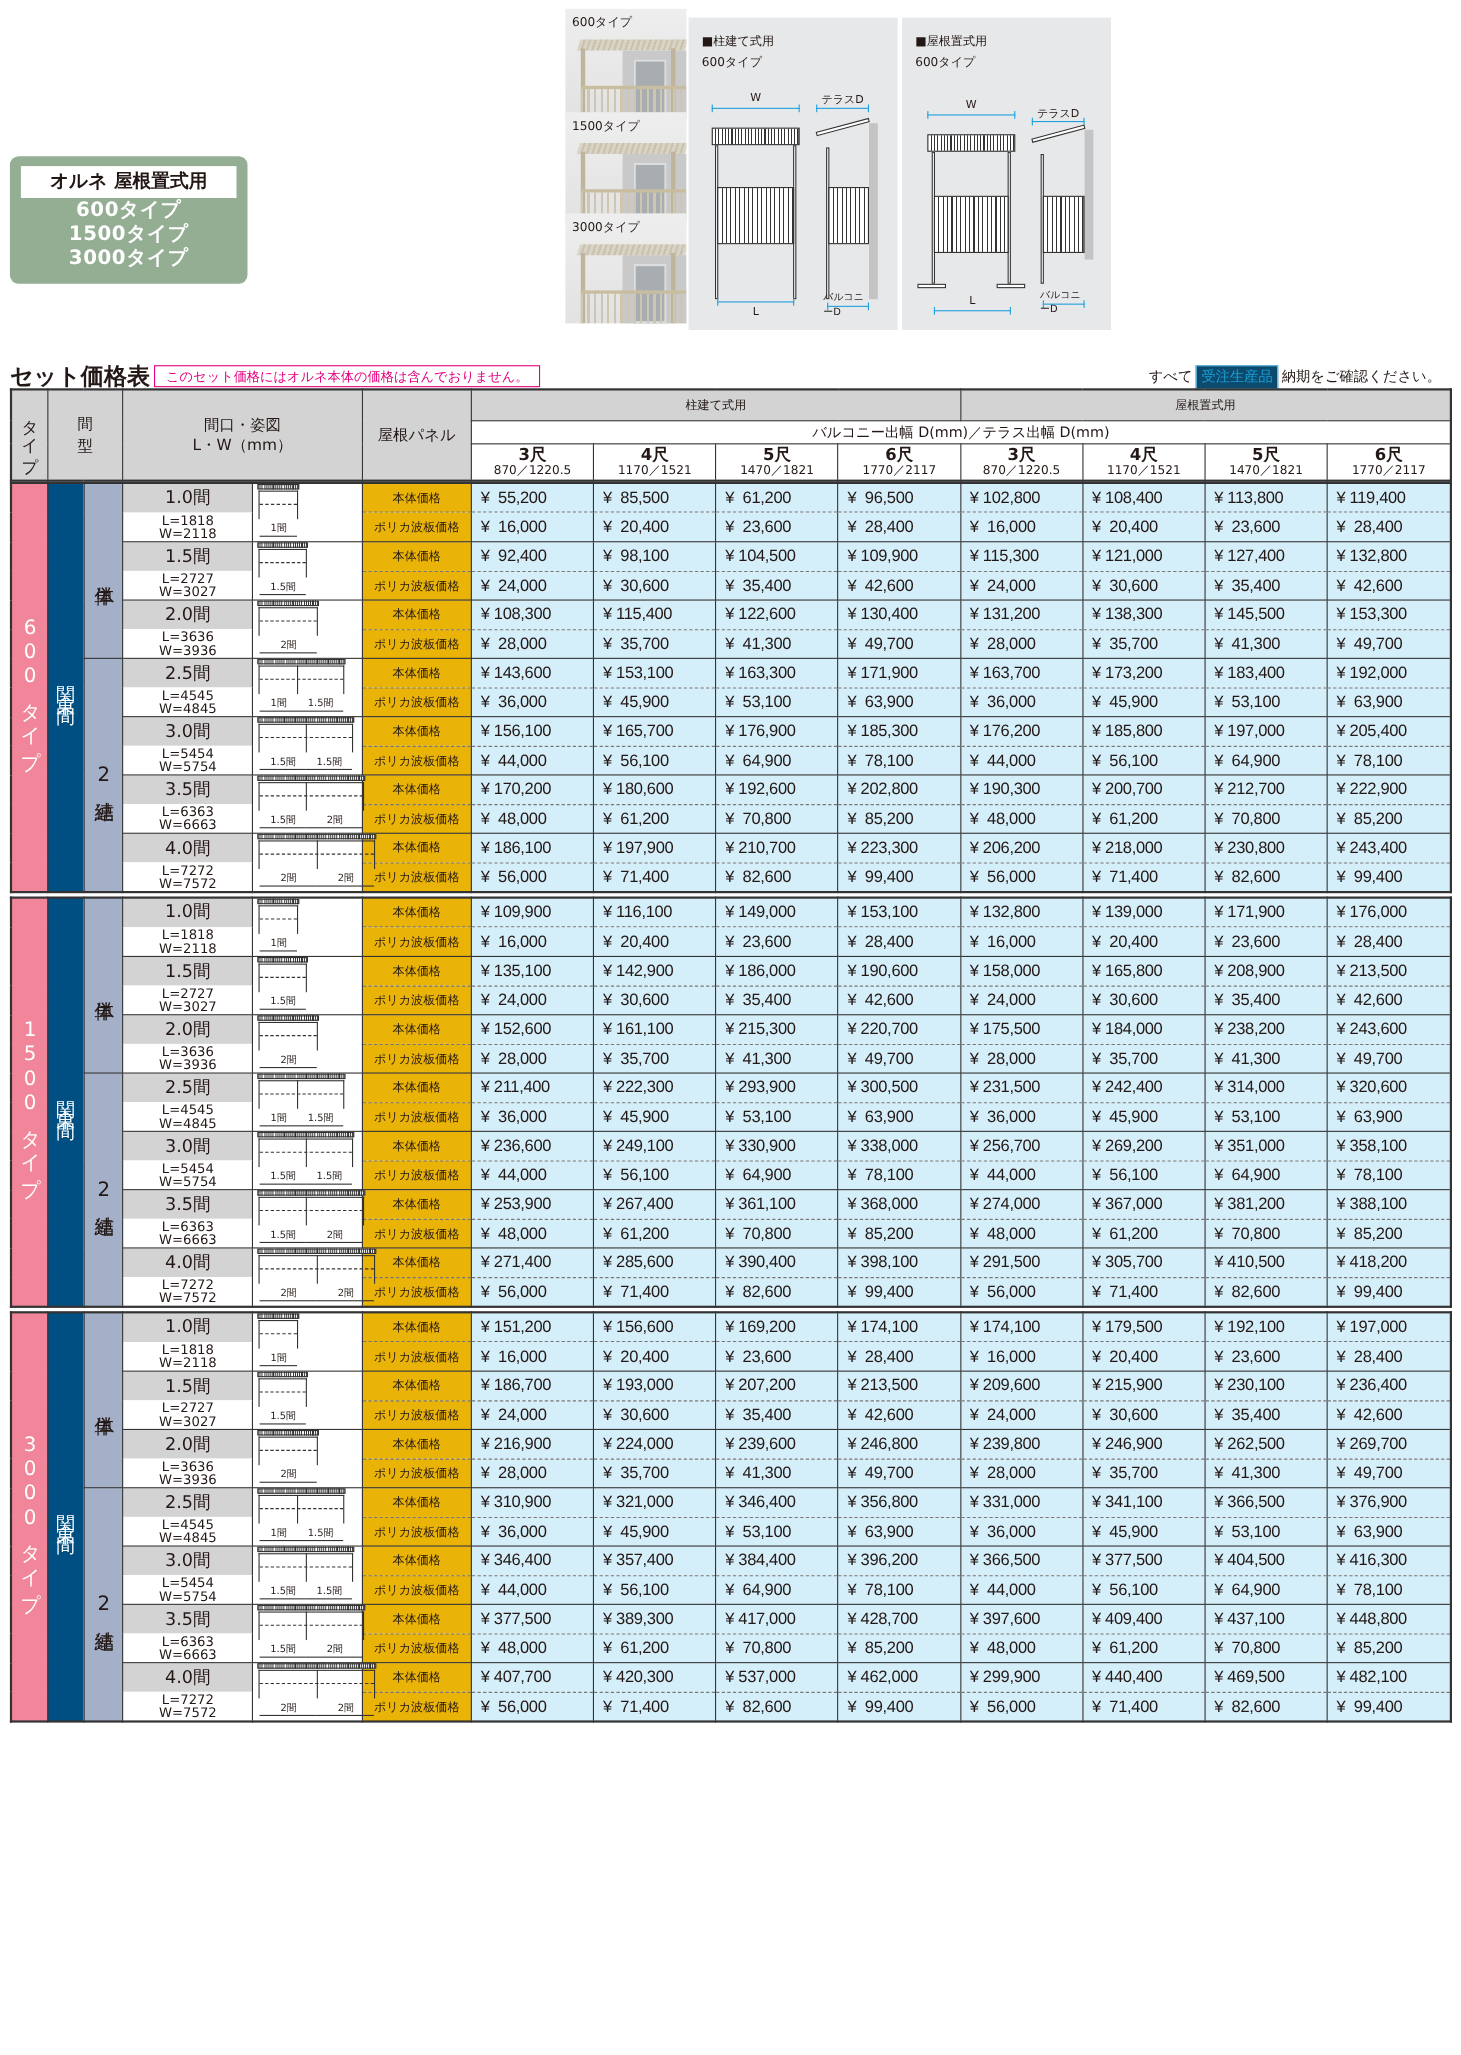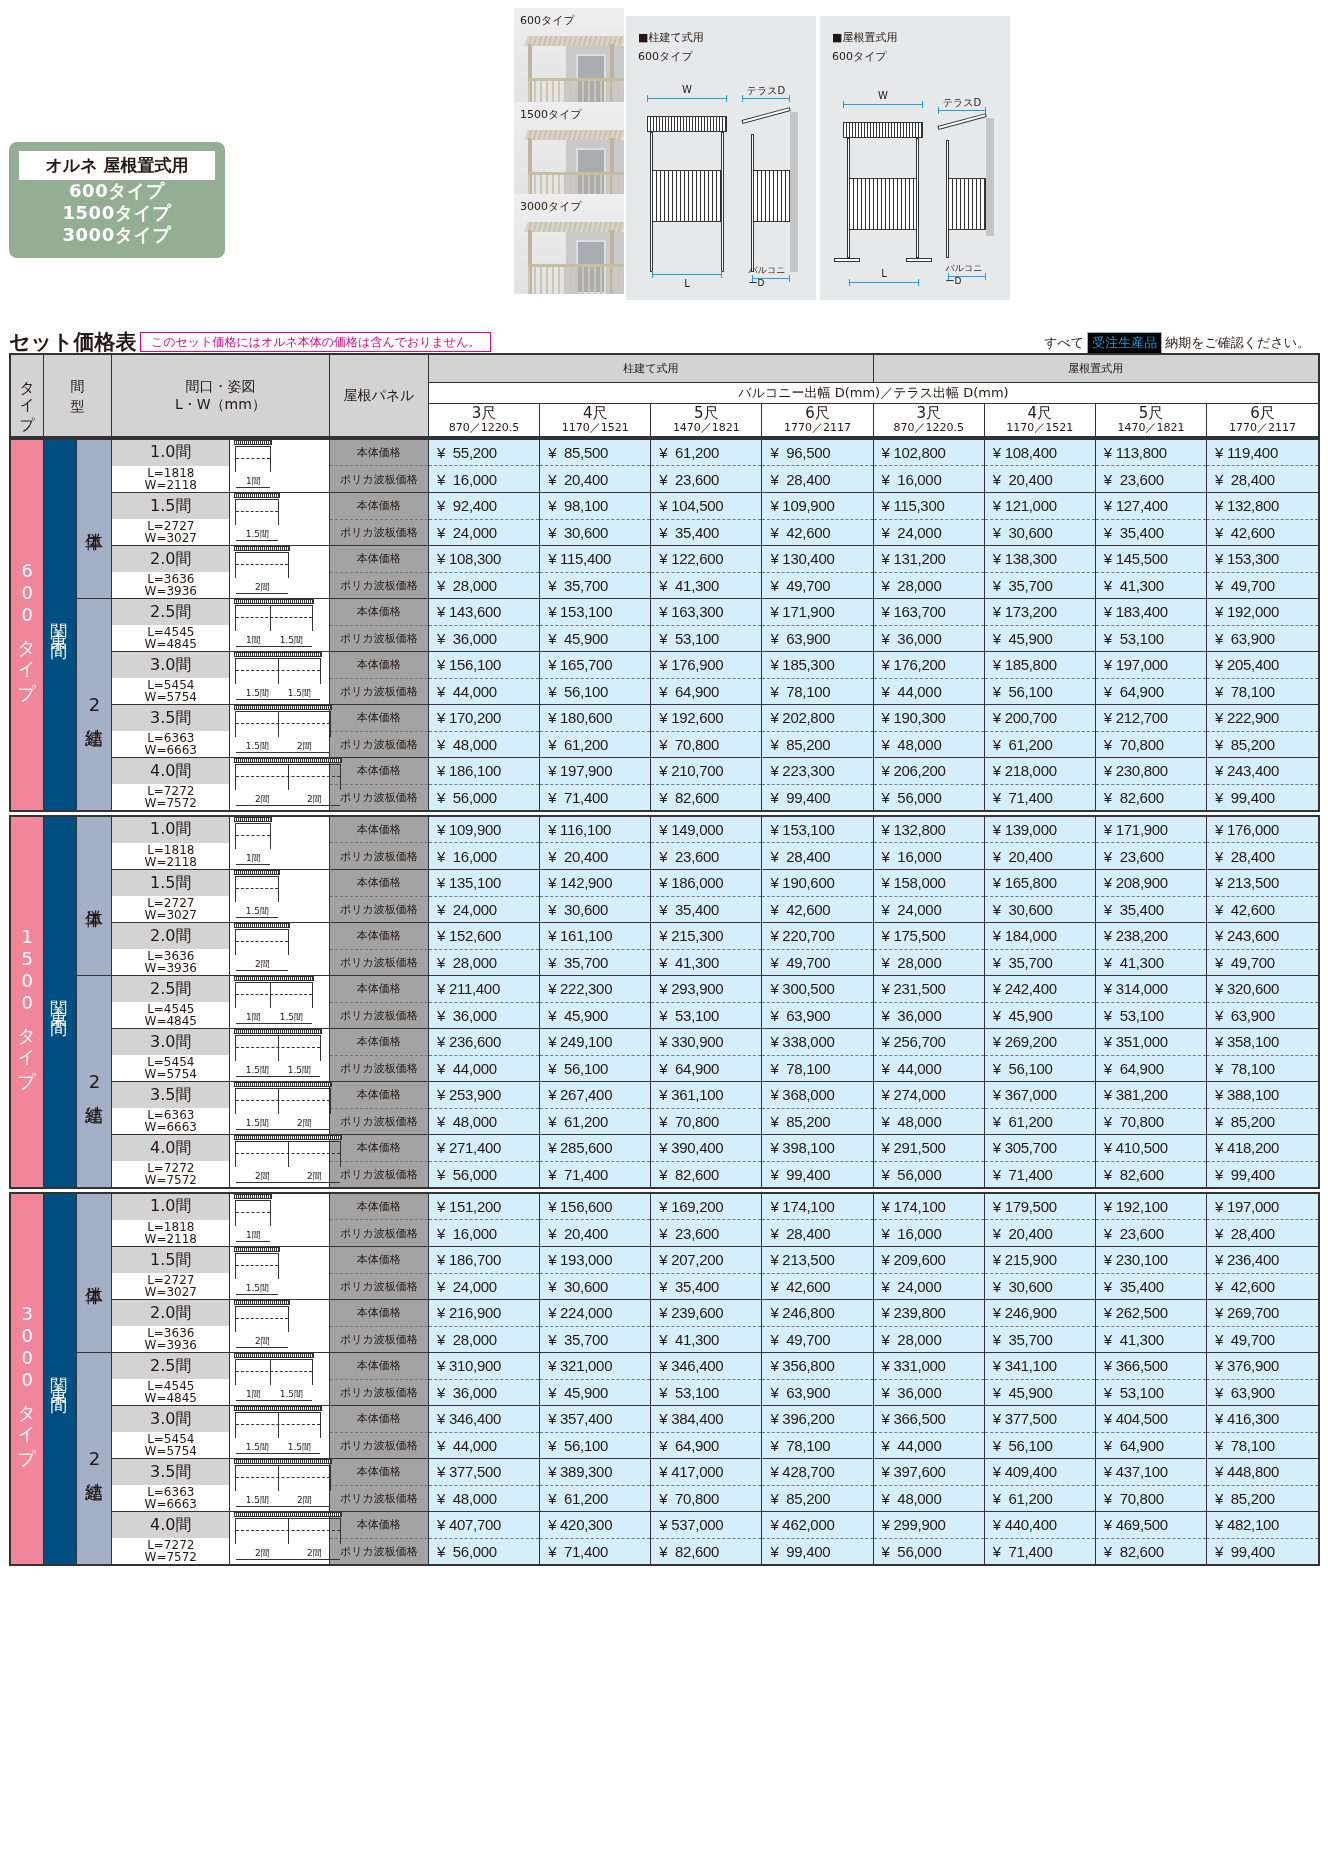--- a/index.html
+++ b/index.html
@@ -28,41 +28,41 @@
   .dg-roof { position: absolute; height: 16px; border: 1px solid #333; background: repeating-linear-gradient(90deg, #fff 0 2px, #333 2px 3px); }
   .dg-post { position: absolute; width: 3px; border: 1px solid #333; background: #fff; }
   .dg-rail { position: absolute; height: 52px; border: 1px solid #333; background: repeating-linear-gradient(90deg, #fff 0 3px, #333 3px 4px); }
   .dg-wall { position: absolute; width: 8px; background: #c4c4c4; }
   .dg-foot { position: absolute; height: 4px; border: 1px solid #333; background: #fff; width: 26px; }
 
   
   .sec-title { position: absolute; left: 9px; top: 328px; font-size: 21px; font-weight: bold; color: #231815; }
   .sec-note { position: absolute; left: 140px; top: 332px; height: 20px; line-height: 18px; padding: 0 10px; border: 1.5px solid #e4007f; color: #e4007f; font-size: 12px; }
   .sec-right { position: absolute; right: 18px; top: 332px; font-size: 13px; line-height: 20px; }
-  .made-order { display: inline-block; border: 1px solid #6cc4ea; background: #000000; color: #1a9fd8; padding: 0 4px; margin: 0 3px; }
+  .made-order { display: inline-block; border: 1px solid #6cc4ea; background: #0c4a6e; color: #1a9fd8; padding: 0 4px; margin: 0 3px; }
 
   
   table { border-collapse: collapse; table-layout: fixed; position: absolute; left: 9px; }
   td, th { font-weight: normal; text-align: center; vertical-align: middle; }
   .hdr { top: 353px; width: 1311px; border: 2px solid #333; }
   .hdr th { background: #d3d3d4; border: 1px solid #333; font-size: 14px; color: #231815; }
   .hdr .white { background: #fff; }
   .hdr .big { font-size: 11px; }
-  .shaku { font-size: 15px; font-weight: normal; line-height: 16px; }
+  .shaku { font-size: 15px; font-weight: bold; line-height: 16px; }
   .mm { font-size: 11px; line-height: 13px; }
 
   .grp { width: 1311px; border: 2px solid #333; }
   .grp td { border-left: 1px solid #333; border-right: 1px solid #333; }
   .c-type { background: #f1869a; color: #fff; font-size: 18px; writing-mode: vertical-rl; text-orientation: upright; letter-spacing: 1px; }
   .c-kanto { background: #004f83; color: #fff; font-size: 17px; writing-mode: vertical-rl; letter-spacing: 10px; }
   .c-kind { background: #a4afc8; font-size: 18px; color: #231815; writing-mode: vertical-rl; text-orientation: upright; line-height: 20px; }
   .c-ken { background: #d3d3d4; font-size: 16px; height: 26px; text-align: center; }
   .c-lw { font-size: 12px; line-height: 12px; height: 26px; background: #fff; }
   .c-fig { background: #fff; text-align: left; padding-left: 4px; }
-  .c-panel { font-size: 11px; background: #a3a3a3; height: 26px; }
+  .c-panel { font-size: 11px; background: #eab308; height: 26px; }
   .c-price { background: #d4eefa; font-size: 15px; height: 26px; text-align: left; padding-left: 8px; white-space: pre; font-family: "Liberation Sans Narrow", "Liberation Sans", sans-serif; letter-spacing: -0.3px; }
   tr.top td.c-price, tr.top td.c-panel { border-bottom: 1px dashed #777; }
   tr.bot td { border-bottom: 1px solid #333; }
   tr.last td { border-bottom: none; }
 
   .mini { position: relative; display: inline-block; height: 48px; }
   .mini .r { position: absolute; left: 0; right: 0; top: 0; height: 5px; border: 1px solid #333; background: repeating-linear-gradient(90deg, #fff 0 1px, #333 1px 2px); }
   .mini .b { position: absolute; left: 1px; right: 1px; top: 6px; height: 26px; border-left: 1.5px solid #333; border-right: 1.5px solid #333; border-top: 1px solid #333; }
   .mini .d { position: absolute; left: 2px; right: 2px; top: 18px; border-top: 1px dashed #333; }
   .mini .m { position: absolute; top: 6px; height: 26px; border-left: 1px solid #333; }

